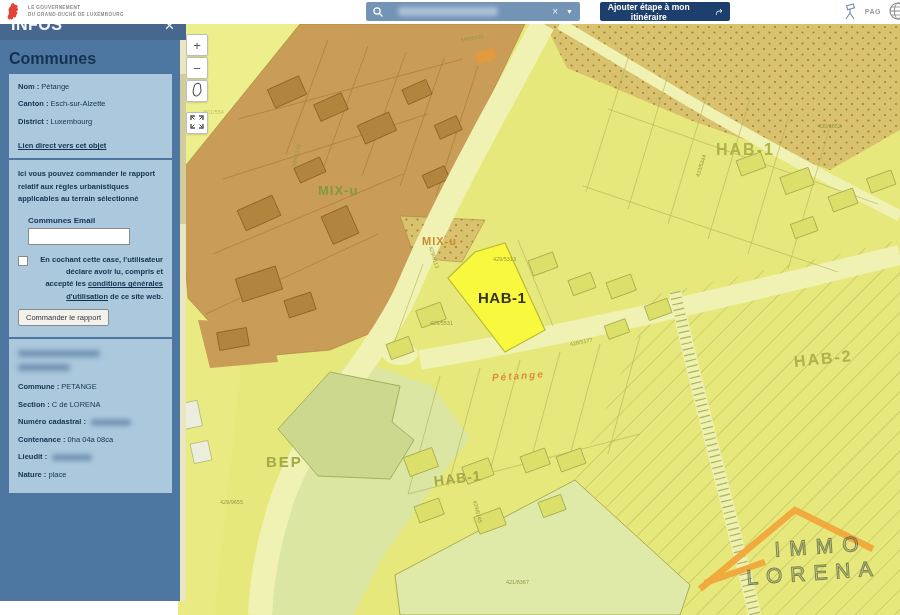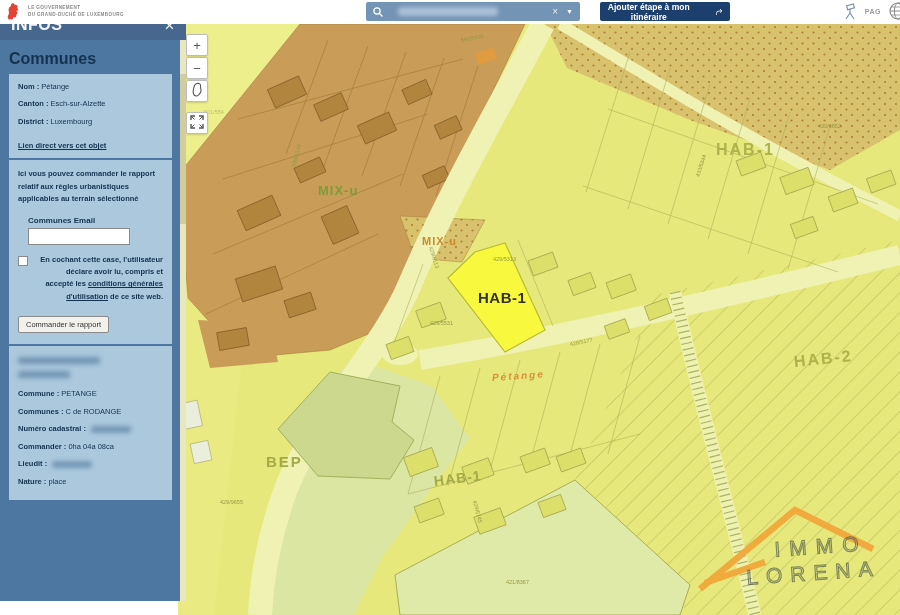--- a/index.html
+++ b/index.html
@@ -31,21 +31,21 @@
   .flabel{font-weight:700;}
   .fval{font-weight:400;}
   .frow.blurred::after{content:"";display:inline-block;width:40px;height:7px;background:rgba(55,95,135,.45);filter:blur(2px);vertical-align:middle;margin-left:3px;border-radius:3px;}
   .blink{display:inline;font-size:7.5px;font-weight:700;text-decoration:underline;color:var(--c-text_navy,#14324f);cursor:pointer;}
   .intro{font-size:7.5px;font-weight:700;color:var(--c-text_navy,#14324f);line-height:1.65;margin:0 0 10px;}
   .email-label{font-size:8px;font-weight:700;color:var(--c-text_navy,#14324f);margin:4px 0 3px 10px;}
   .email-input{display:block;width:96px;height:13px;margin-left:10px;border:1px solid #8a8a8a;background:#fff;}
   .agree{display:flex;gap:9px;margin-top:9px;text-align:right;}
   .cb{width:8px;height:8px;background:#fff;border:1px solid #8a8a8a;flex:none;margin-top:2px;cursor:pointer;}
   .agree-text{font-size:7.5px;font-weight:700;color:var(--c-text_navy,#14324f);line-height:1.65;}
-  .order-btn{margin:13px 0 5px;background:#f2f1ec;border:1px solid #8a8a8a;font-family:inherit;font-size:7.5px;padding:3px 7px;color:#333;border-radius:2px;cursor:pointer;}
+  .order-btn{margin:6px 0 5px;background:#f2f1ec;border:1px solid #8a8a8a;font-family:inherit;font-size:7.5px;padding:3px 7px;color:#333;border-radius:2px;cursor:pointer;}
   .blurline{height:7px;background:rgba(55,95,135,.5);filter:blur(2.5px);border-radius:3px;margin:3px 0 7px;}
   .blurline.w1{width:82px;}
   .blurline.w2{width:52px;margin-bottom:11px;}
   .scrolltrack{position:absolute;top:30px;right:0;bottom:0;width:6px;background:#eae7c0;cursor:pointer;}
   .scrolltrack .thumb{margin-top:34px;height:150px;width:100%;background:#d3cc9e;}
 
   
   .map{position:absolute;left:178px;top:24px;width:722px;height:591px;overflow:hidden;background:var(--c-map_base,#e7e87b);cursor:grab;}
   .maplayer{position:absolute;inset:0;}
   .labels{position:absolute;inset:0;pointer-events:none;}
@@ -141,25 +141,25 @@
         <button class="order-btn">Commander le rapport</button>
       </div>
 
       <div class="ibox">
         <div class="blurline w1"></div>
         <div class="blurline w2"></div>
         <div>
 
             <div class="frow"><span class="flabel">Commune :</span> <span class="fval">PETANGE</span></div>
 
-            <div class="frow"><span class="flabel">Communes :</span> <span class="fval">C de RODANGE</span></div>
+            <div class="frow"><span class="flabel">Section :</span> <span class="fval">C de LORENA</span></div>
 
             <div class="frow blurred"><span class="flabel">Numéro cadastral :</span> <span class="fval"></span></div>
 
-            <div class="frow"><span class="flabel">Commander :</span> <span class="fval">0ha 04a 08ca</span></div>
+            <div class="frow"><span class="flabel">Contenance :</span> <span class="fval">0ha 04a 08ca</span></div>
 
             <div class="frow blurred"><span class="flabel">Lieudit :</span> <span class="fval"></span></div>
 
             <div class="frow"><span class="flabel">Nature :</span> <span class="fval">place</span></div>
 
           </div>
 
       </div>
 
     </div>

